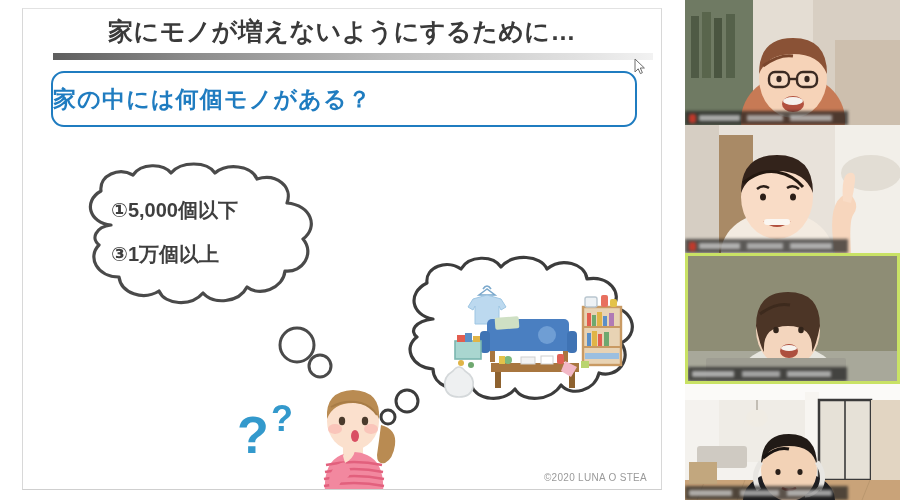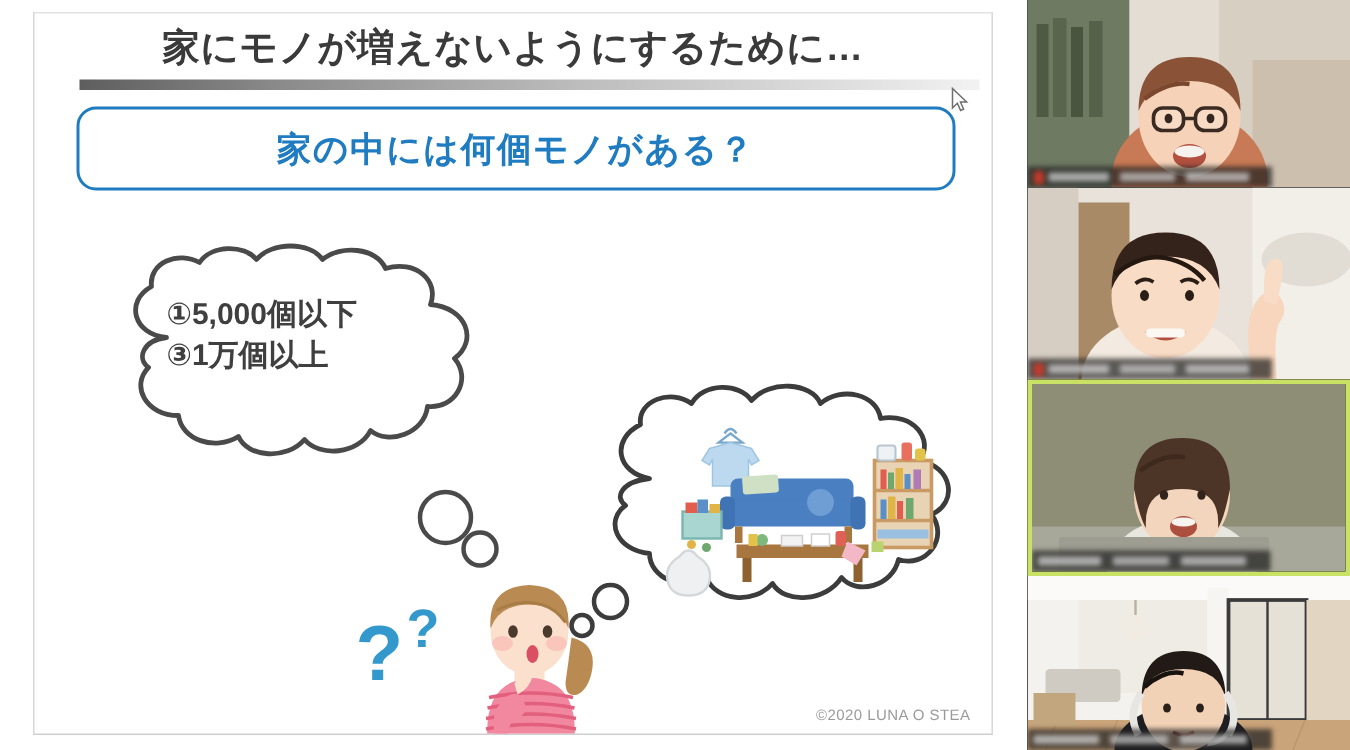--- a/index.html
+++ b/index.html
@@ -32,32 +32,32 @@
     letter-spacing:.5px;white-space:nowrap;
   }
   .title-rule{
     position:absolute;left:30px;right:8px;top:44px;height:7px;
     background:linear-gradient(to right,#5e5e5e 0%,#8a8a8a 22%,#bcbcbc 55%,#e2e2e2 88%,#f2f2f2 100%);
   }
 
   .qbox{
     position:absolute;left:28px;top:62px;width:586px;height:56px;
     border:2.5px solid #1f7cc0;border-radius:13px;background:#fff;
-    display:flex;align-items:center;justify-content:center;box-sizing:border-box;
+    display:flex;align-items:center;box-sizing:border-box;
   }
   .qbox-text{
     font-size:23px;font-weight:bold;color:#1f7cc0;letter-spacing:1.2px;white-space:nowrap;
   }
 
   
   .cloud-opts{position:absolute;left:44px;top:152px;width:300px;height:155px;}
   .cloud-opts svg{position:absolute;inset:0;}
   .opts{
     position:absolute;left:44px;top:36px;width:230px;
-    display:flex;flex-direction:column;gap:1px;
+    display:flex;flex-direction:column;gap:18px;
   }
   .opt{font-size:20px;font-weight:bold;color:#3f3f3f;white-space:nowrap;line-height:1.32;}
 
   
   .tail-bubbles{position:absolute;left:252px;top:316px;width:80px;height:60px;}
 
   
   .cloud-room{position:absolute;left:372px;top:244px;width:260px;height:172px;}
   .cloud-room svg{position:absolute;inset:0;}
   .room-tail{position:absolute;left:352px;top:378px;width:50px;height:40px;}

